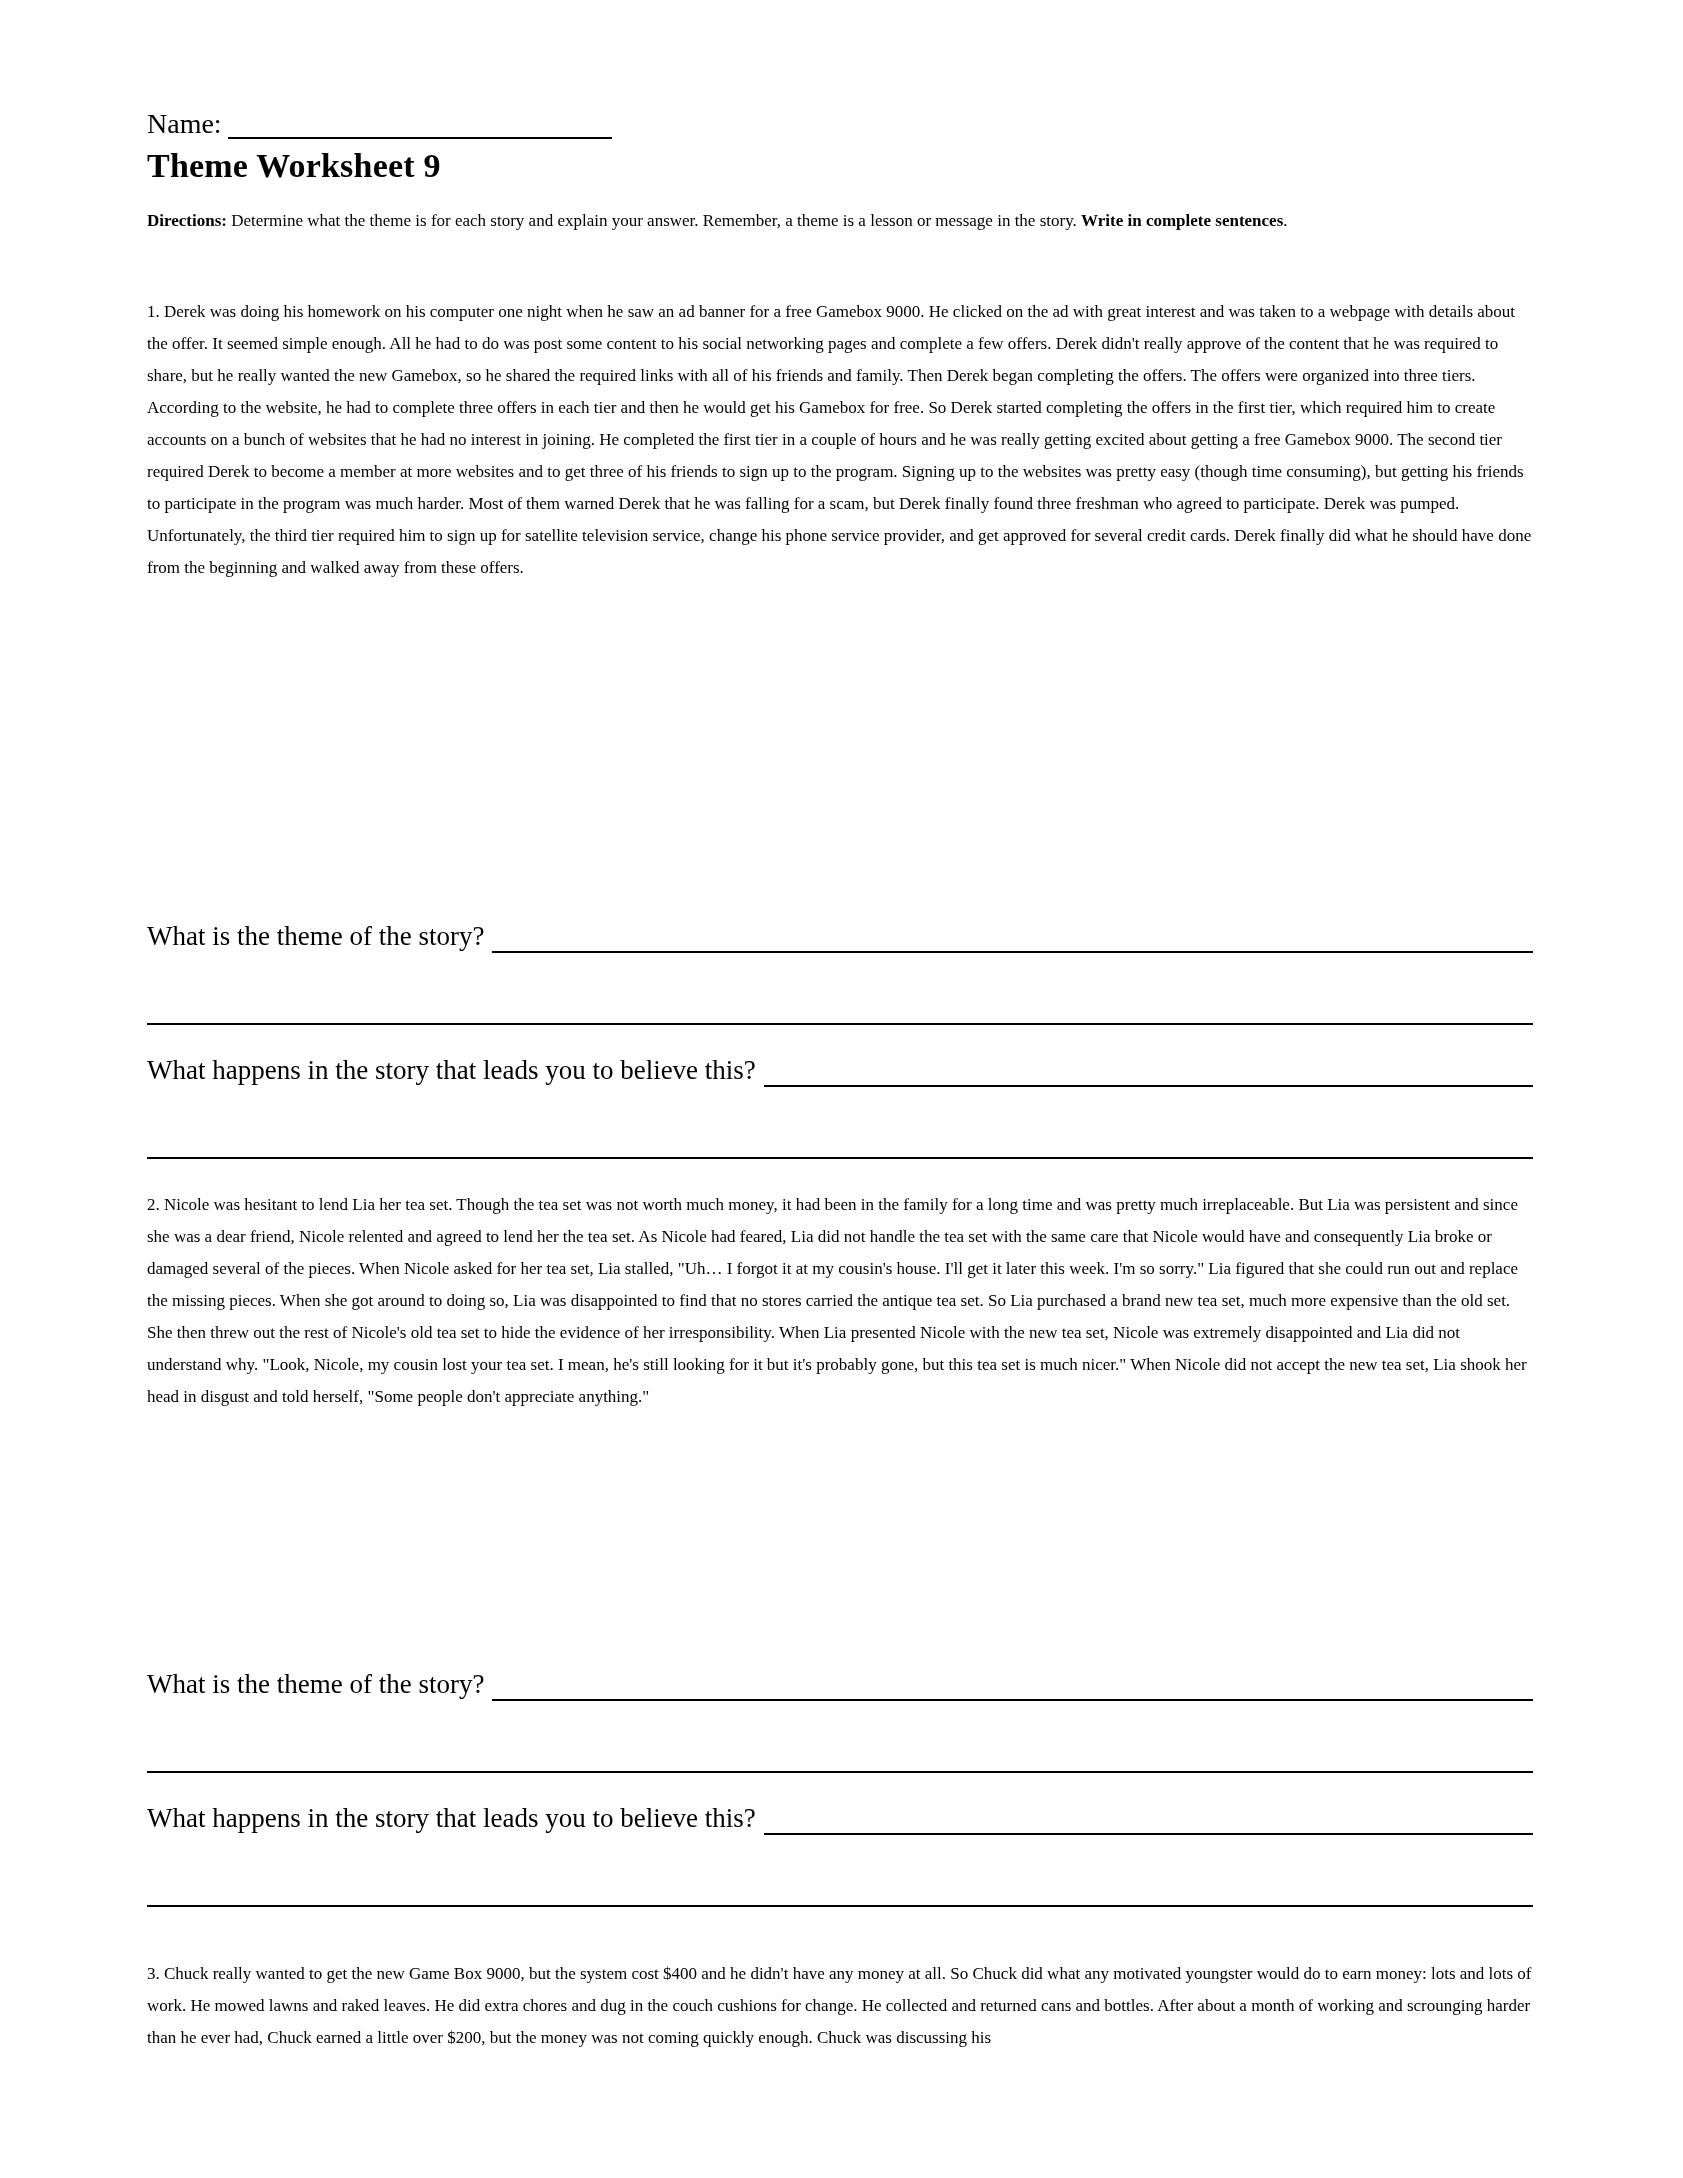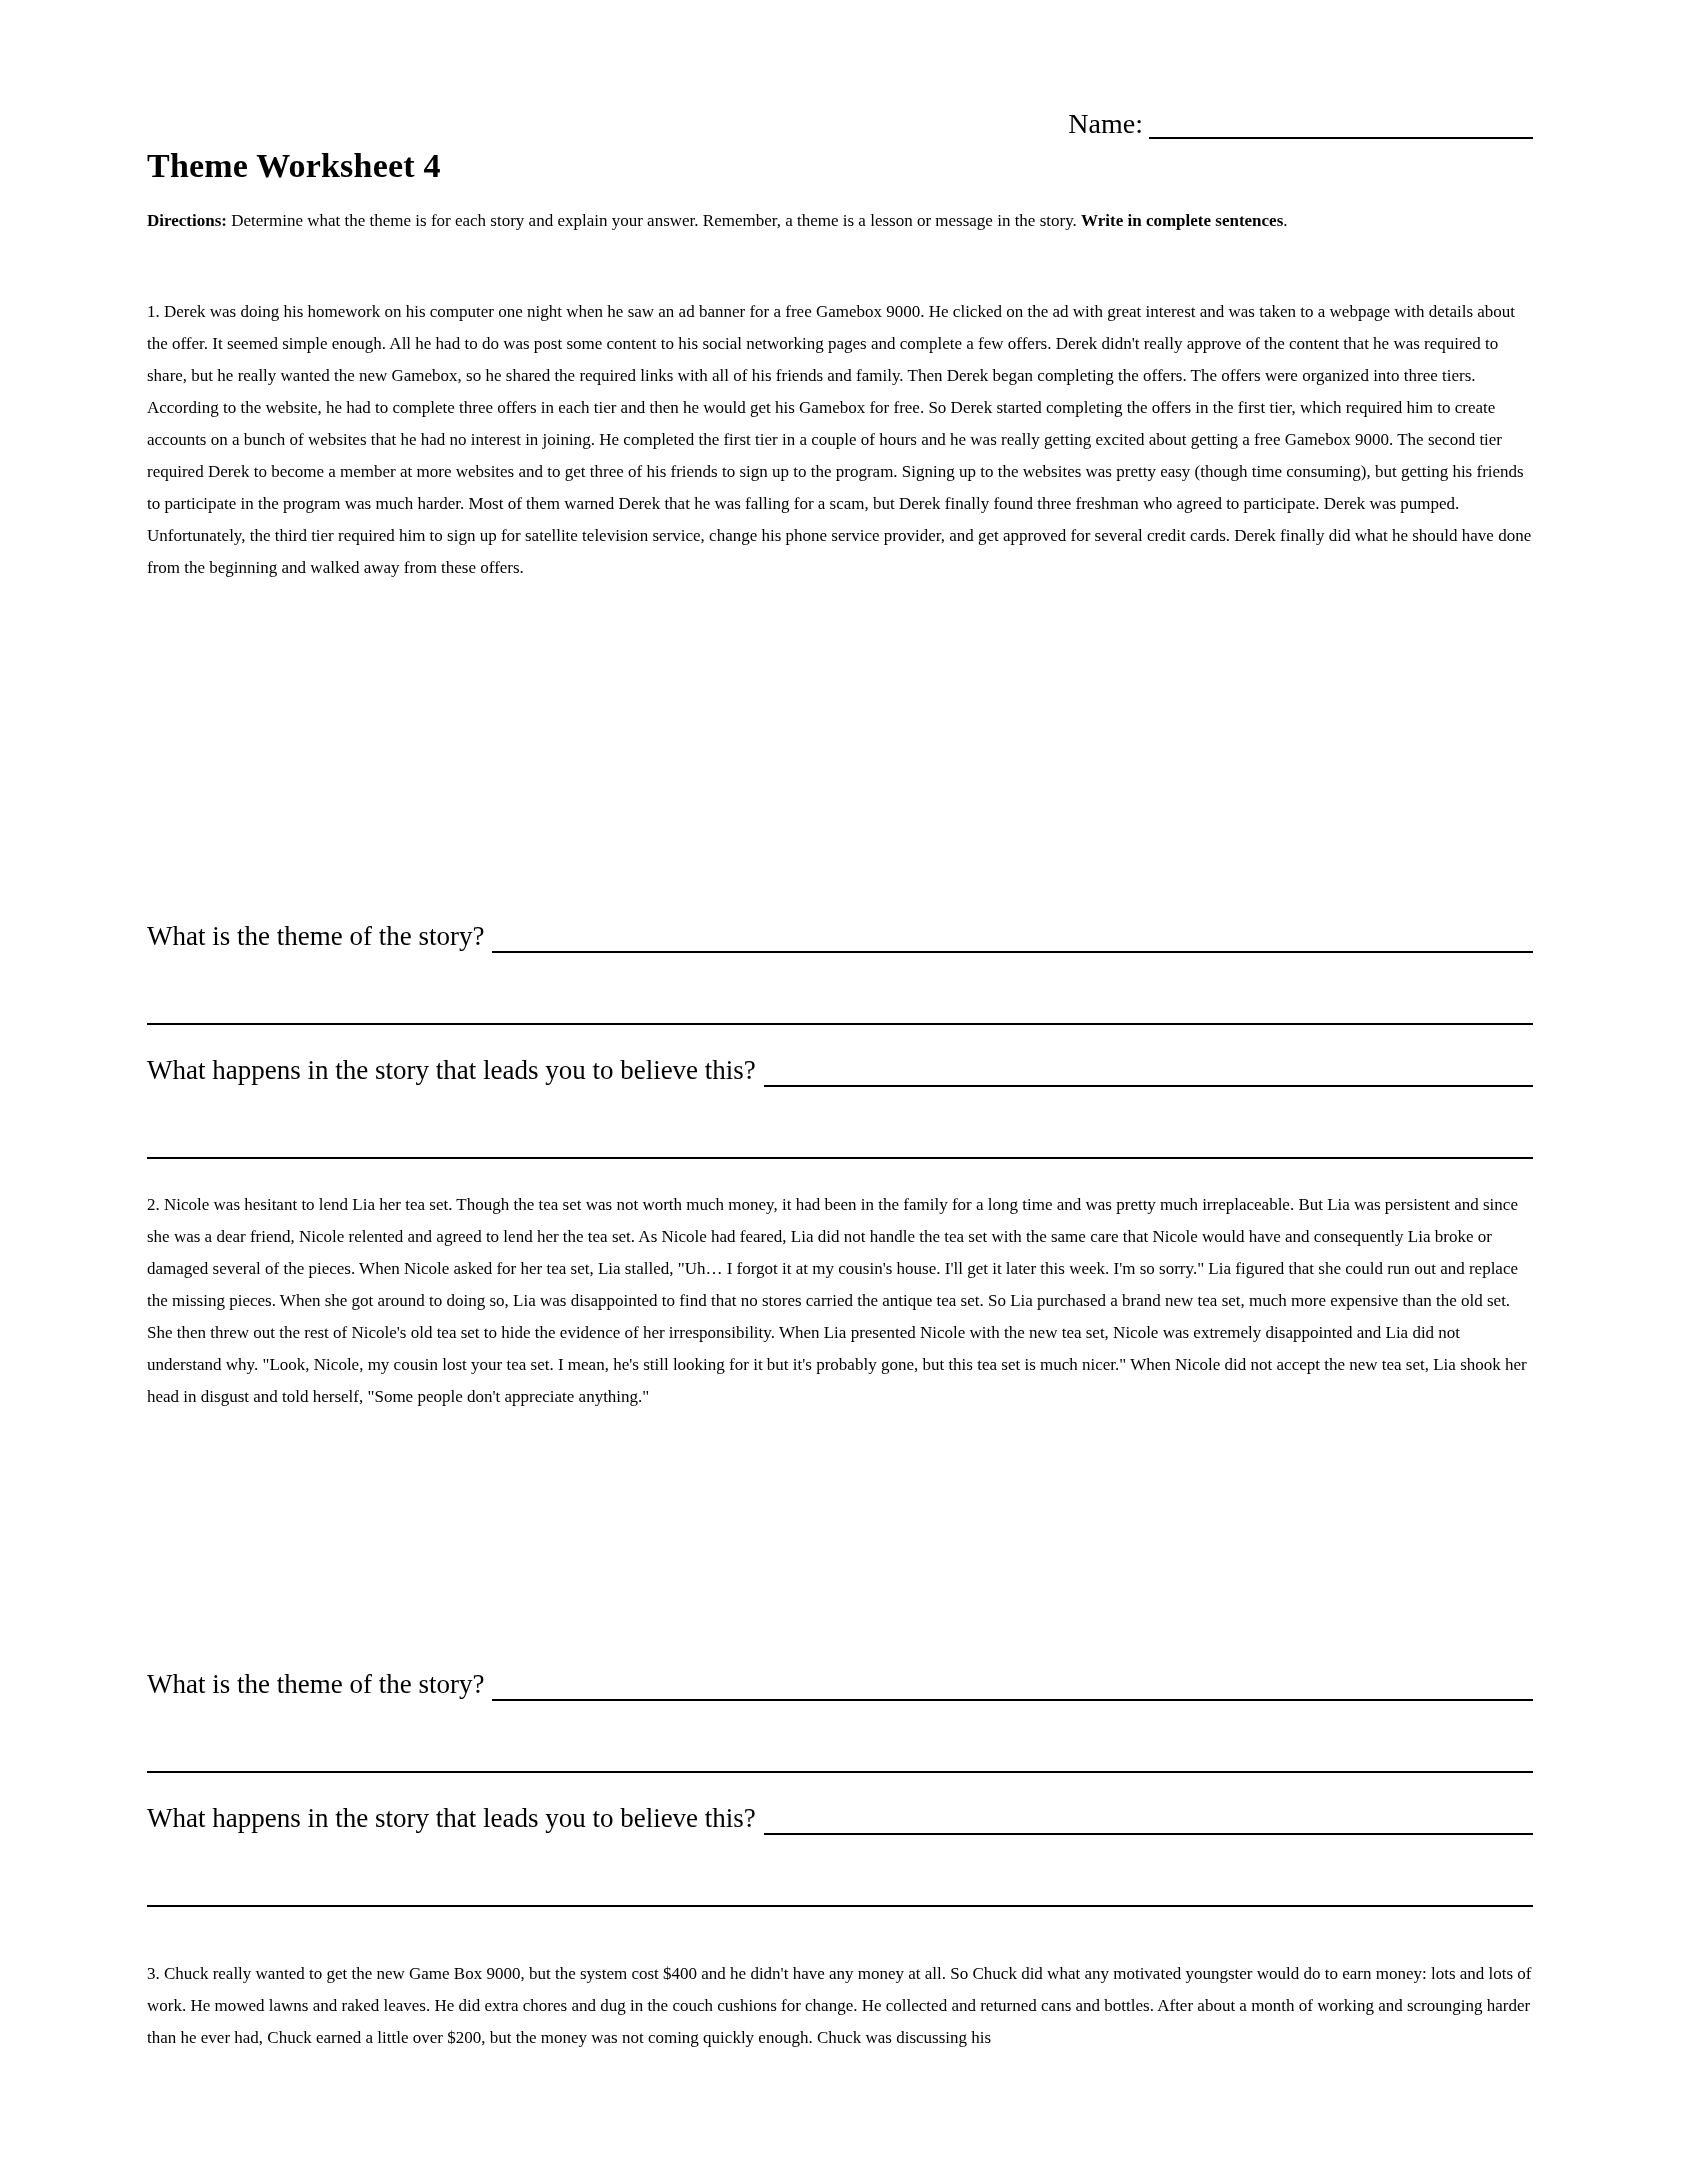--- a/index.html
+++ b/index.html
@@ -23,21 +23,20 @@
     box-sizing: border-box;
   }
 
   
   .name-row {
     position: absolute;
     left: 147px;
     top: 109px;
     width: 1386px;
     display: flex;
-    justify-content: flex-end;
     align-items: flex-end;
   }
   .name-label {
     font-size: 28px;
     line-height: 30px;
     white-space: nowrap;
     padding-right: 6px;
   }
   .name-rule {
     width: 384px;
@@ -110,21 +109,21 @@
 </head>
 <body>
 
 <div class="page">
 
   <div class="name-row">
     <span class="name-label">Name:</span>
     <span class="name-rule"></span>
   </div>
 
-  <div class="title">Theme Worksheet 4</div>
+  <div class="title">Theme Worksheet 9</div>
 
   <div class="para directions"><b>Directions:</b><span> Determine what the theme is for each story and explain your answer. Remember, a theme is a lesson or message in the story. </span><b>Write in complete sentences</b><span>.</span></div>
 
   <div class="para story-1">1. Derek was doing his homework on his computer one night when he saw an ad banner for a free Gamebox 9000. He clicked on the ad with great interest and was taken to a webpage with details about the offer. It seemed simple enough. All he had to do was post some content to his social networking pages and complete a few offers. Derek didn't really approve of the content that he was required to share, but he really wanted the new Gamebox, so he shared the required links with all of his friends and family. Then Derek began completing the offers. The offers were organized into three tiers. According to the website, he had to complete three offers in each tier and then he would get his Gamebox for free. So Derek started completing the offers in the first tier, which required him to create accounts on a bunch of websites that he had no interest in joining. He completed the first tier in a couple of hours and he was really getting excited about getting a free Gamebox 9000. The second tier required Derek to become a member at more websites and to get three of his friends to sign up to the program. Signing up to the websites was pretty easy (though time consuming), but getting his friends to participate in the program was much harder. Most of them warned Derek that he was falling for a scam, but Derek finally found three freshman who agreed to participate. Derek was pumped. Unfortunately, the third tier required him to sign up for satellite television service, change his phone service provider, and get approved for several credit cards. Derek finally did what he should have done from the beginning and walked away from these offers.</div>
 
   <div class="answers answers-1">
     <div class="q-row">
       <span class="q-label">What is the theme of the story?</span>
       <span class="q-rule"></span>
     </div>

